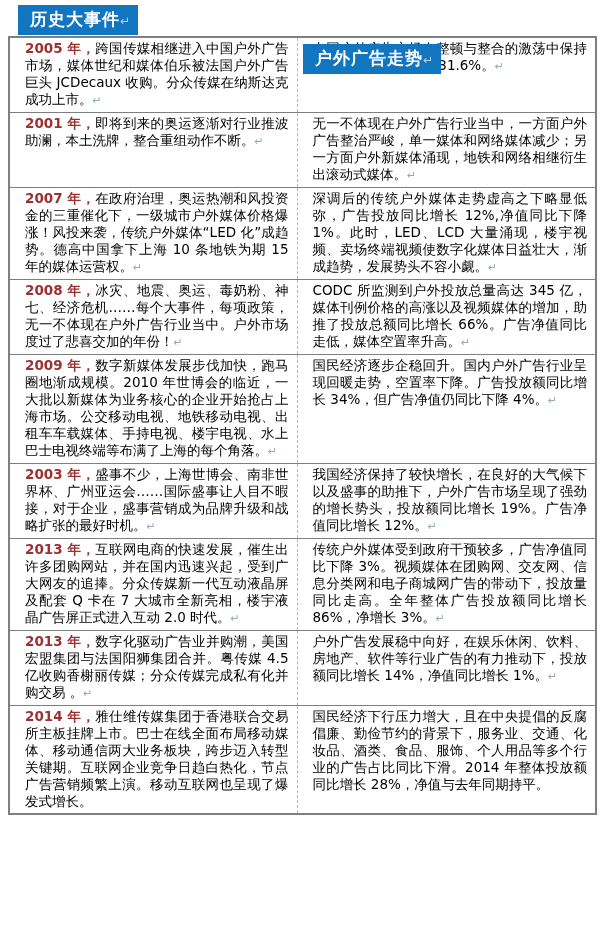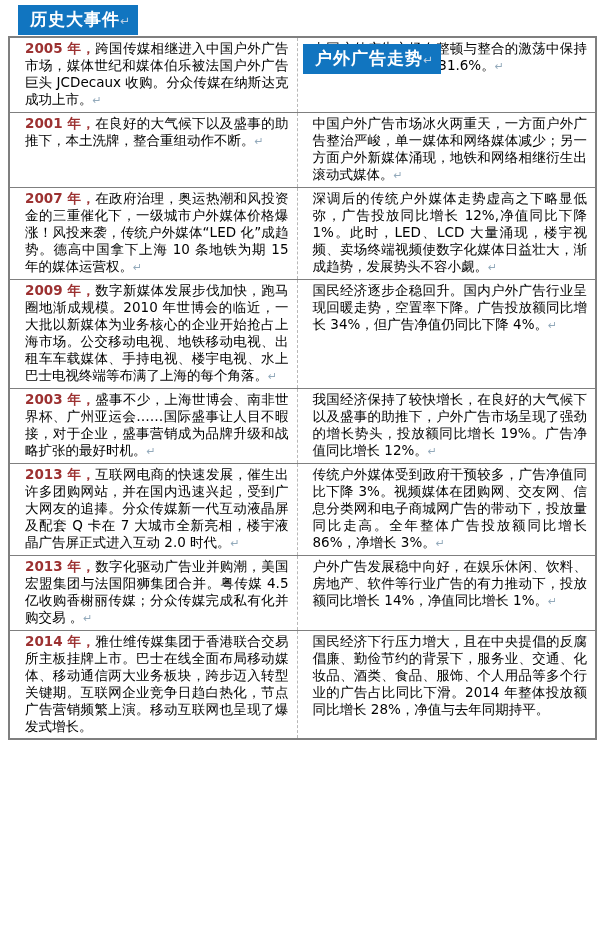--- a/index.html
+++ b/index.html
@@ -65,29 +65,33 @@
         <col class="c-trend">
       </colgroup>
     <tbody>
 
       <tr>
         <td class="event"><span class="year">2005 年，</span><span>跨国传媒相继进入中国户外广告市场，媒体世纪和媒体伯乐被法国户外广告巨头 JCDecaux 收购。分众传媒在纳斯达克成功上市。</span><span class="pmark">↵</span></td>
         <td class="trend"><span>中国户外广告市场在整顿与整合的激荡中保持快速发展，同比增幅 31.6%。</span><span class="pmark">↵</span></td>
       </tr>
 
       <tr>
-        <td class="event"><span class="year">2001 年，</span><span>在良好的大气候下以及盛事的助推下，本土洗牌，整合重组动作不断。</span><span class="pmark">↵</span></td>
-        <td class="trend"><span>中国户外广告市场冰火两重天，一方面户外广告整治严峻，单一媒体和网络媒体减少；另一方面户外新媒体涌现，地铁和网络相继衍生出滚动式媒体。</span><span class="pmark">↵</span></td>
+        <td class="event"><span class="year">2001 年，</span><span>即将到来的奥运逐渐对行业推波助澜，本土洗牌，整合重组动作不断。</span><span class="pmark">↵</span></td>
+        <td class="trend"><span>无一不体现在户外广告行业当中，一方面户外广告整治严峻，单一媒体和网络媒体减少；另一方面户外新媒体涌现，地铁和网络相继衍生出滚动式媒体。</span><span class="pmark">↵</span></td>
       </tr>
 
       <tr>
         <td class="event"><span class="year">2007 年，</span><span>在政府治理，奥运热潮和风投资金的三重催化下，一级城市户外媒体价格爆涨！风投来袭，传统户外媒体“LED 化”成趋势。德高中国拿下上海 10 条地铁为期 15 年的媒体运营权。</span><span class="pmark">↵</span></td>
         <td class="trend"><span>深调后的传统户外媒体走势虚高之下略显低弥，广告投放同比增长 12%,净值同比下降 1%。此时，LED、LCD 大量涌现，楼宇视频、卖场终端视频使数字化媒体日益壮大，渐成趋势，发展势头不容小觑。</span><span class="pmark">↵</span></td>
       </tr>
 
+      <tr>
+        <td class="event"><span class="year">2008 年，</span><span>冰灾、地震、奥运、毒奶粉、神七、经济危机……每个大事件，每项政策，无一不体现在户外广告行业当中。户外市场度过了悲喜交加的年份！</span><span class="pmark">↵</span></td>
+        <td class="trend"><span>CODC 所监测到户外投放总量高达 345 亿，媒体刊例价格的高涨以及视频媒体的增加，助推了投放总额同比增长 66%。广告净值同比走低，媒体空置率升高。</span><span class="pmark">↵</span></td>
+      </tr>
 
       <tr>
         <td class="event"><span class="year">2009 年，</span><span>数字新媒体发展步伐加快，跑马圈地渐成规模。2010 年世博会的临近，一大批以新媒体为业务核心的企业开始抢占上海市场。公交移动电视、地铁移动电视、出租车车载媒体、手持电视、楼宇电视、水上巴士电视终端等布满了上海的每个角落。</span><span class="pmark">↵</span></td>
         <td class="trend"><span>国民经济逐步企稳回升。国内户外广告行业呈现回暖走势，空置率下降。广告投放额同比增长 34%，但广告净值仍同比下降 4%。</span><span class="pmark">↵</span></td>
       </tr>
 
       <tr>
         <td class="event"><span class="year">2003 年，</span><span>盛事不少，上海世博会、南非世界杯、广州亚运会……国际盛事让人目不暇接，对于企业，盛事营销成为品牌升级和战略扩张的最好时机。</span><span class="pmark">↵</span></td>
         <td class="trend"><span>我国经济保持了较快增长，在良好的大气候下以及盛事的助推下，户外广告市场呈现了强劲的增长势头，投放额同比增长 19%。广告净值同比增长 12%。</span><span class="pmark">↵</span></td>
       </tr>

